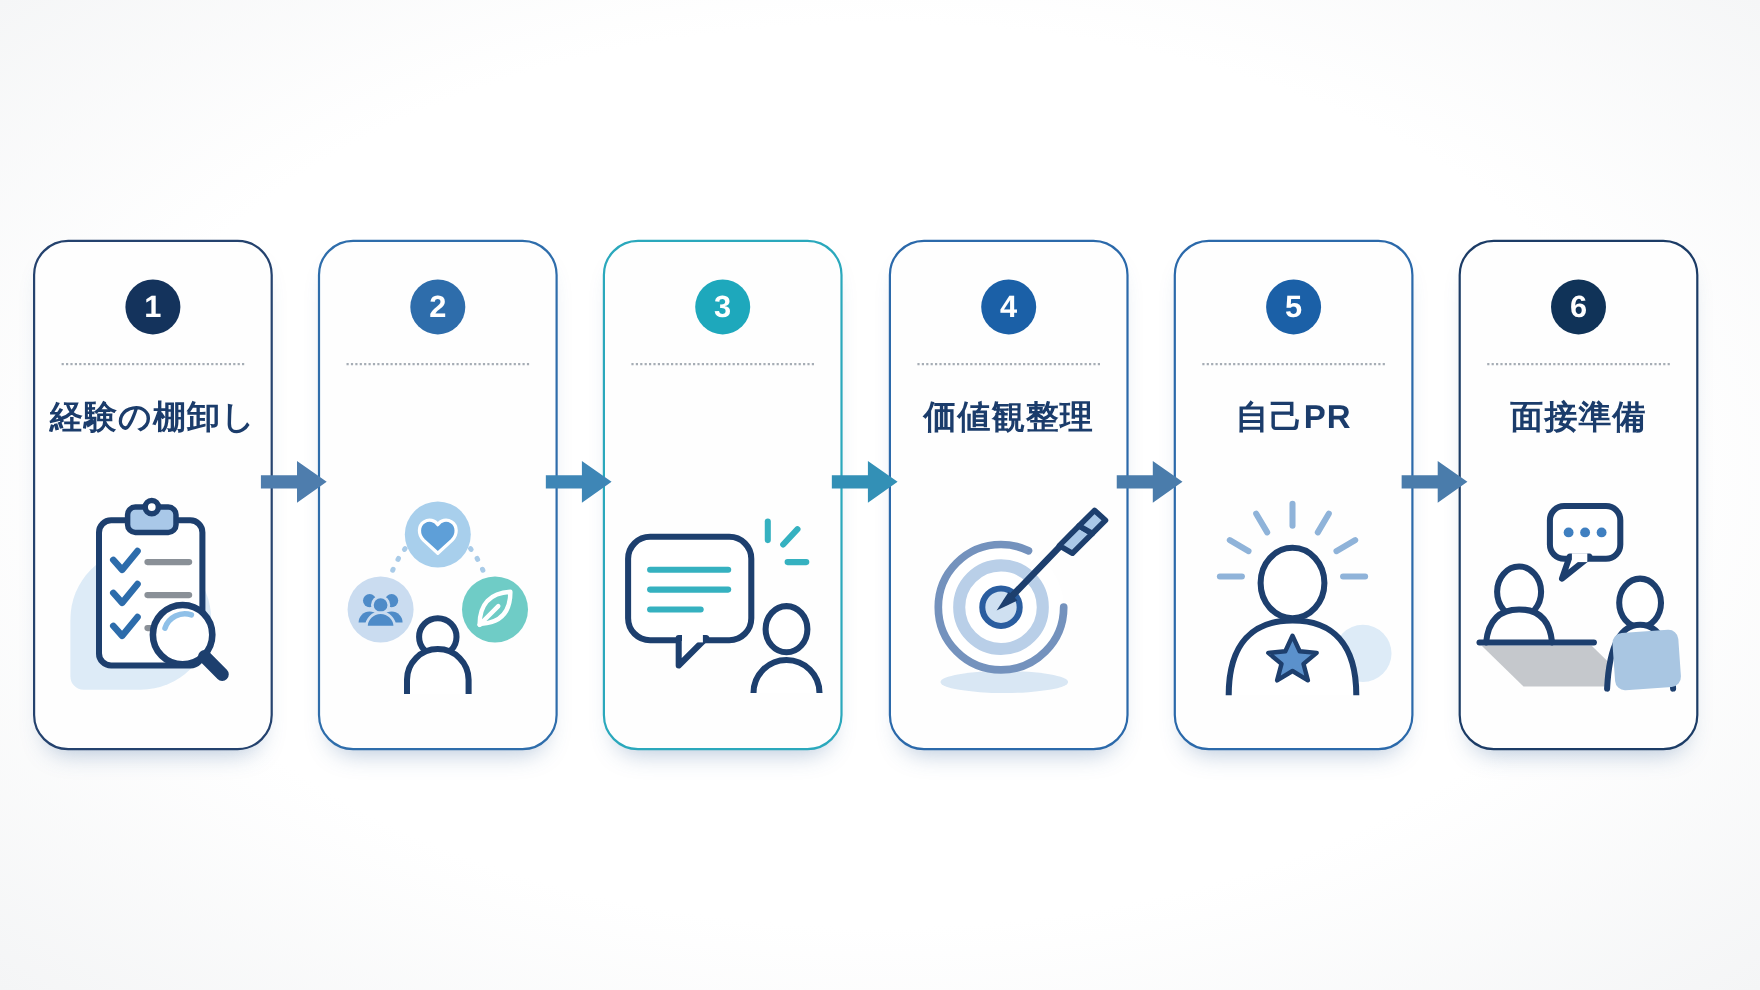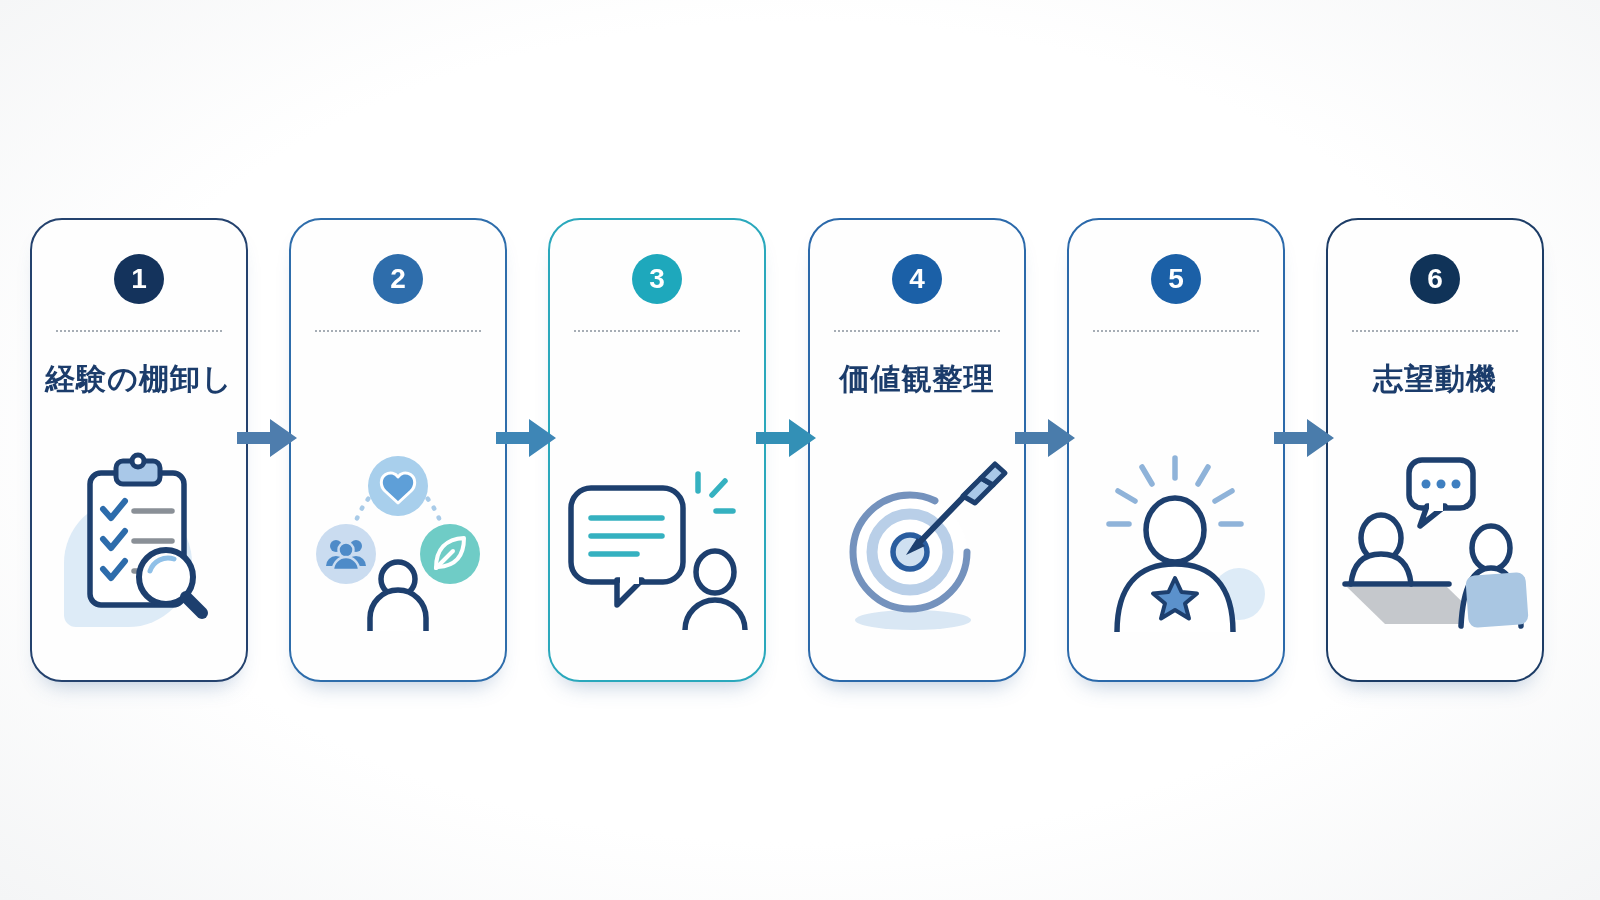--- a/index.html
+++ b/index.html
@@ -149,20 +149,21 @@
         <polygon points="156,26 170,12 180,21 168,33" fill="#a9c8e8" stroke="#1d3f6e" stroke-width="5" stroke-linejoin="round"></polygon>
       </svg>
     </div>
   </div>
 
   <div class="step-card c4" style="--border: #2b69aa; --badge: #1b60a7;">
     <div class="badge">
         <span>5</span>
       </div>
     <div class="divider"></div>
+    <div class="step-title">自己PR</div>
     <div class="icon-wrap">
       <svg width="182" height="180" viewBox="0 0 182 180">
         <circle cx="154" cy="142" r="26" fill="#ddebf7"></circle>
         <g stroke="#8fb3d9" stroke-width="5.5" stroke-linecap="round">
           <line x1="136" y1="72" x2="156" y2="72"></line>
           <line x1="130" y1="49" x2="147" y2="39"></line>
           <line x1="113" y1="32" x2="123" y2="15"></line>
           <line x1="90" y1="26" x2="90" y2="6"></line>
           <line x1="67" y1="32" x2="57" y2="15"></line>
           <line x1="50" y1="49" x2="33" y2="39"></line>
@@ -173,21 +174,21 @@
         <polygon points="90,126 96.5,140 112,141.5 100,151.5 104,166.5 90,158 76,166.5 80,151.5 68,141.5 83.5,140" fill="#5b91cc" stroke="#1d3f6e" stroke-width="4" stroke-linejoin="round"></polygon>
       </svg>
     </div>
   </div>
 
   <div class="step-card c5" style="--border: #1c3c66; --badge: #103358;">
     <div class="badge">
         <span>6</span>
       </div>
     <div class="divider"></div>
-    <div class="step-title">志望動機</div>
+    <div class="step-title">面接準備</div>
     <div class="icon-wrap">
       <svg width="196" height="176" viewBox="0 0 196 176">
         <rect x="72" y="6" width="64" height="48" rx="13" fill="#ffffff" stroke="#1d3f6e" stroke-width="5.5"></rect>
         <path d="M90 52 L83 72 L108 52 Z" fill="#ffffff" stroke="#1d3f6e" stroke-width="5.5" stroke-linejoin="round"></path>
         <rect x="92" y="49" width="14" height="8" fill="#ffffff"></rect>
         <circle cx="89" cy="30" r="4.5" fill="#3f7fc0"></circle>
         <circle cx="104" cy="30" r="4.5" fill="#3f7fc0"></circle>
         <circle cx="119" cy="30" r="4.5" fill="#3f7fc0"></circle>
         <polygon points="10,133 110,133 148,170 48,170" fill="#c5c8cc"></polygon>
         <ellipse cx="44" cy="84" rx="20" ry="23" fill="#ffffff" stroke="#1d3f6e" stroke-width="5.5"></ellipse>

